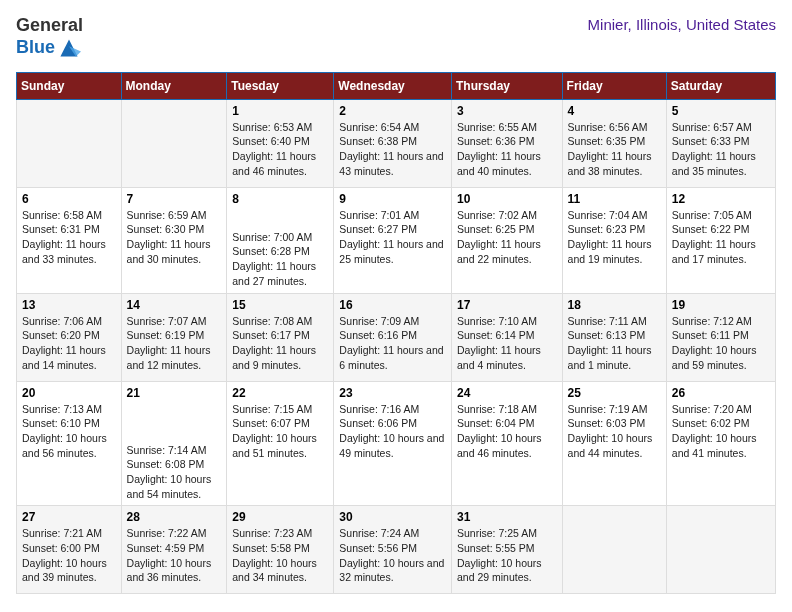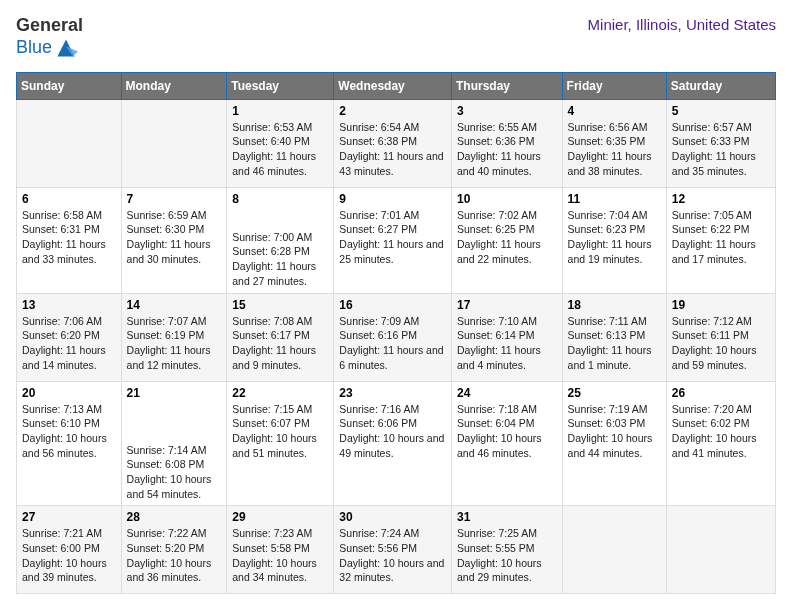--- a/index.html
+++ b/index.html
@@ -29,21 +29,21 @@
       flex-direction: column;
       line-height: 1.1;
     }
     .logo-general {
       font-size: 18px;
       font-weight: bold;
       color: #333;
     }
     .logo-blue {
       font-size: 18px;
-      font-weight: normal;
+      font-weight: bold;
       color: #1a6bb5;
     }
     .logo-icon {
       width: 24px;
       height: 24px;
       margin-left: 2px;
     }
     .title-section {
       text-align: right;
     }
@@ -55,21 +55,21 @@
     .location {
       font-size: 15px;
       color: #4c1d95;
     }
     table {
       width: 100%;
       border-collapse: collapse;
       font-size: 11px;
     }
     thead tr {
-      background-color: #737373;
+      background-color: #7f1d1d;
       color: #fff;
     }
     thead th {
       padding: 6px 4px;
       text-align: left;
       font-size: 12px;
       font-weight: bold;
       border: 1px solid #1a6bb5;
     }
     tbody tr {
@@ -304,21 +304,21 @@
         <tr>
           <td>
             <span class="day-num">27</span>
             <div class="day-info" style="white-space: pre-line;">Sunrise: 7:21 AM
 Sunset: 6:00 PM
 Daylight: 10 hours and 39 minutes.</div>
           </td>
           <td>
             <span class="day-num">28</span>
             <div class="day-info" style="white-space: pre-line;">Sunrise: 7:22 AM
-Sunset: 5:20 PM
+Sunset: 4:59 PM
 Daylight: 10 hours and 36 minutes.</div>
           </td>
           <td>
             <span class="day-num">29</span>
             <div class="day-info" style="white-space: pre-line;">Sunrise: 7:23 AM
 Sunset: 5:58 PM
 Daylight: 10 hours and 34 minutes.</div>
           </td>
           <td>
             <span class="day-num">30</span>

